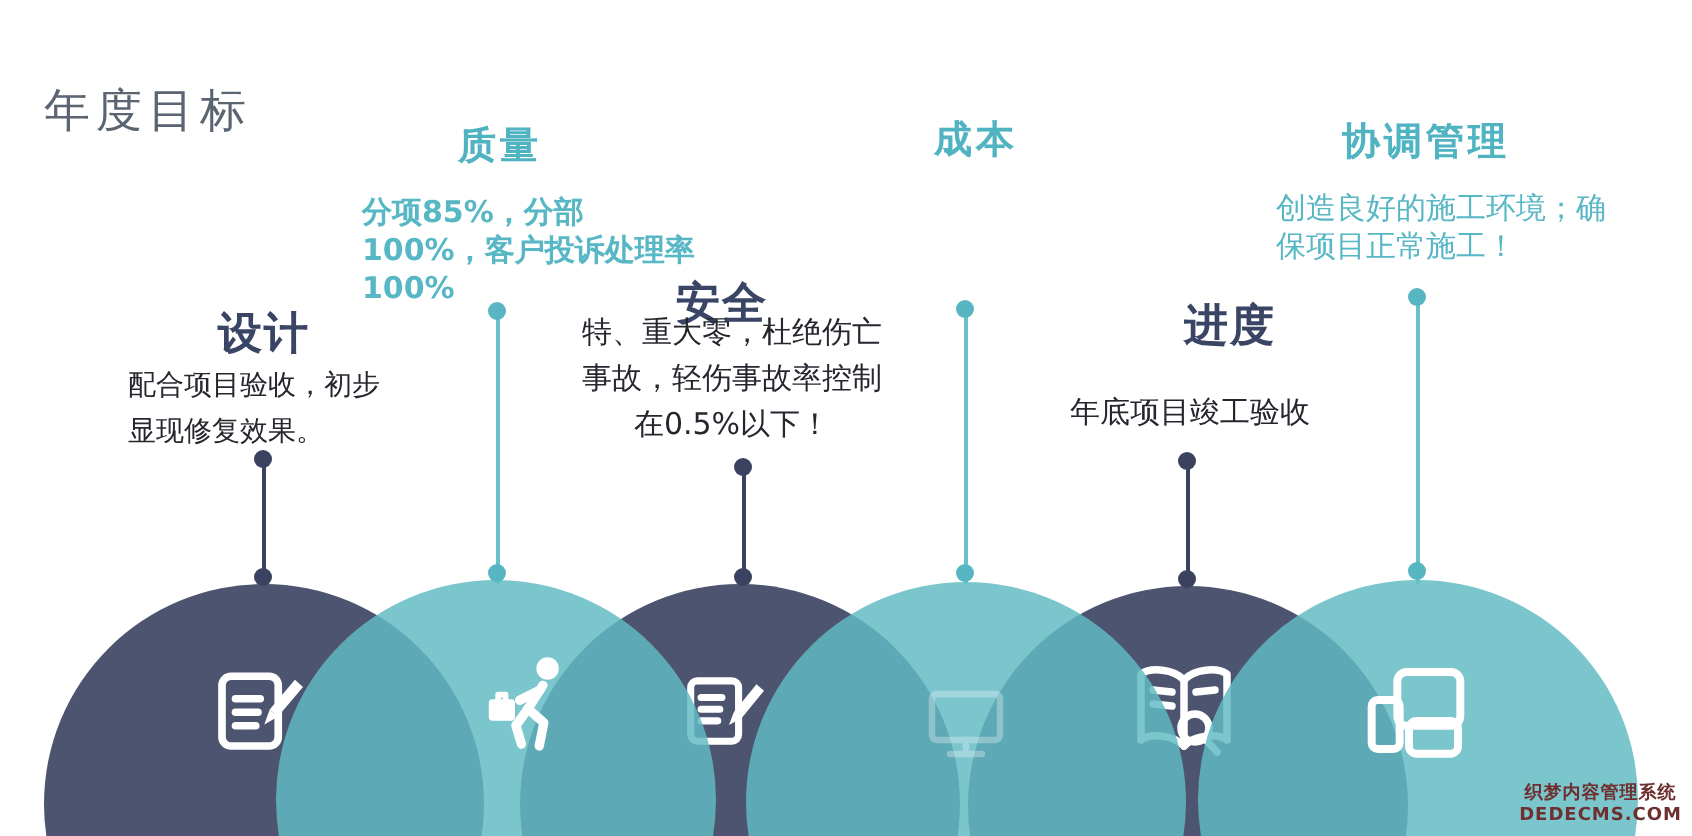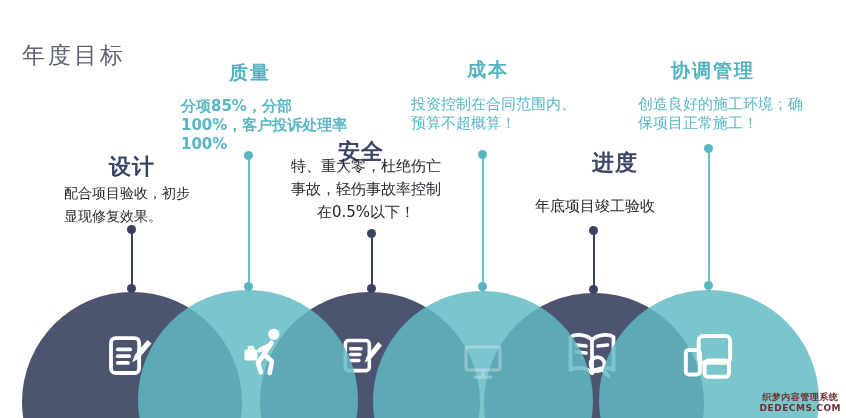--- a/index.html
+++ b/index.html
@@ -147,21 +147,20 @@
   <div class="goal-label navy" style="left:132px;top:152px;">设计</div>
   <div class="goal-desc dark" style="left:64px;top:182px;width:126px;font-size:14px;">配合项目验收，初步显现修复效果。</div>
 
   <div class="goal-label teal" style="left:250px;top:60px;">质量</div>
   <div class="goal-desc tealtxt bold" style="left:167px;top:97px;width:170px;margin-left:14px;">分项85%，分部100%，客户投诉处理率100%</div>
 
   <div class="goal-label navy" style="left:361px;top:137px;">安全</div>
   <div class="goal-desc dark" style="left:286px;top:155px;width:160px;text-align:center;">特、重大零，杜绝伤亡事故，轻伤事故率控制在0.5%以下！</div>
 
   <div class="goal-label teal" style="left:488px;top:57px;">成本</div>
-  <div class="goal-desc tealtxt" style="left:411px;top:95px;width:172px;">投资控制在合同范围内、预算不超概算！</div>
 
   <div class="goal-label navy" style="left:595px;top:148px;margin-left:20px;">进度</div>
   <div class="goal-desc dark" style="left:525px;top:195px;width:140px;text-align:center;white-space:nowrap;">年底项目竣工验收</div>
 
   <div class="goal-label teal" style="left:713px;top:58px;">协调管理</div>
   <div class="goal-desc tealtxt" style="left:638px;top:95px;width:168px;">创造良好的施工环境；确保项目正常施工！</div>
 
   <div class="watermark">
     <div>织梦内容管理系统</div>
     <div>DEDECMS.COM</div>

